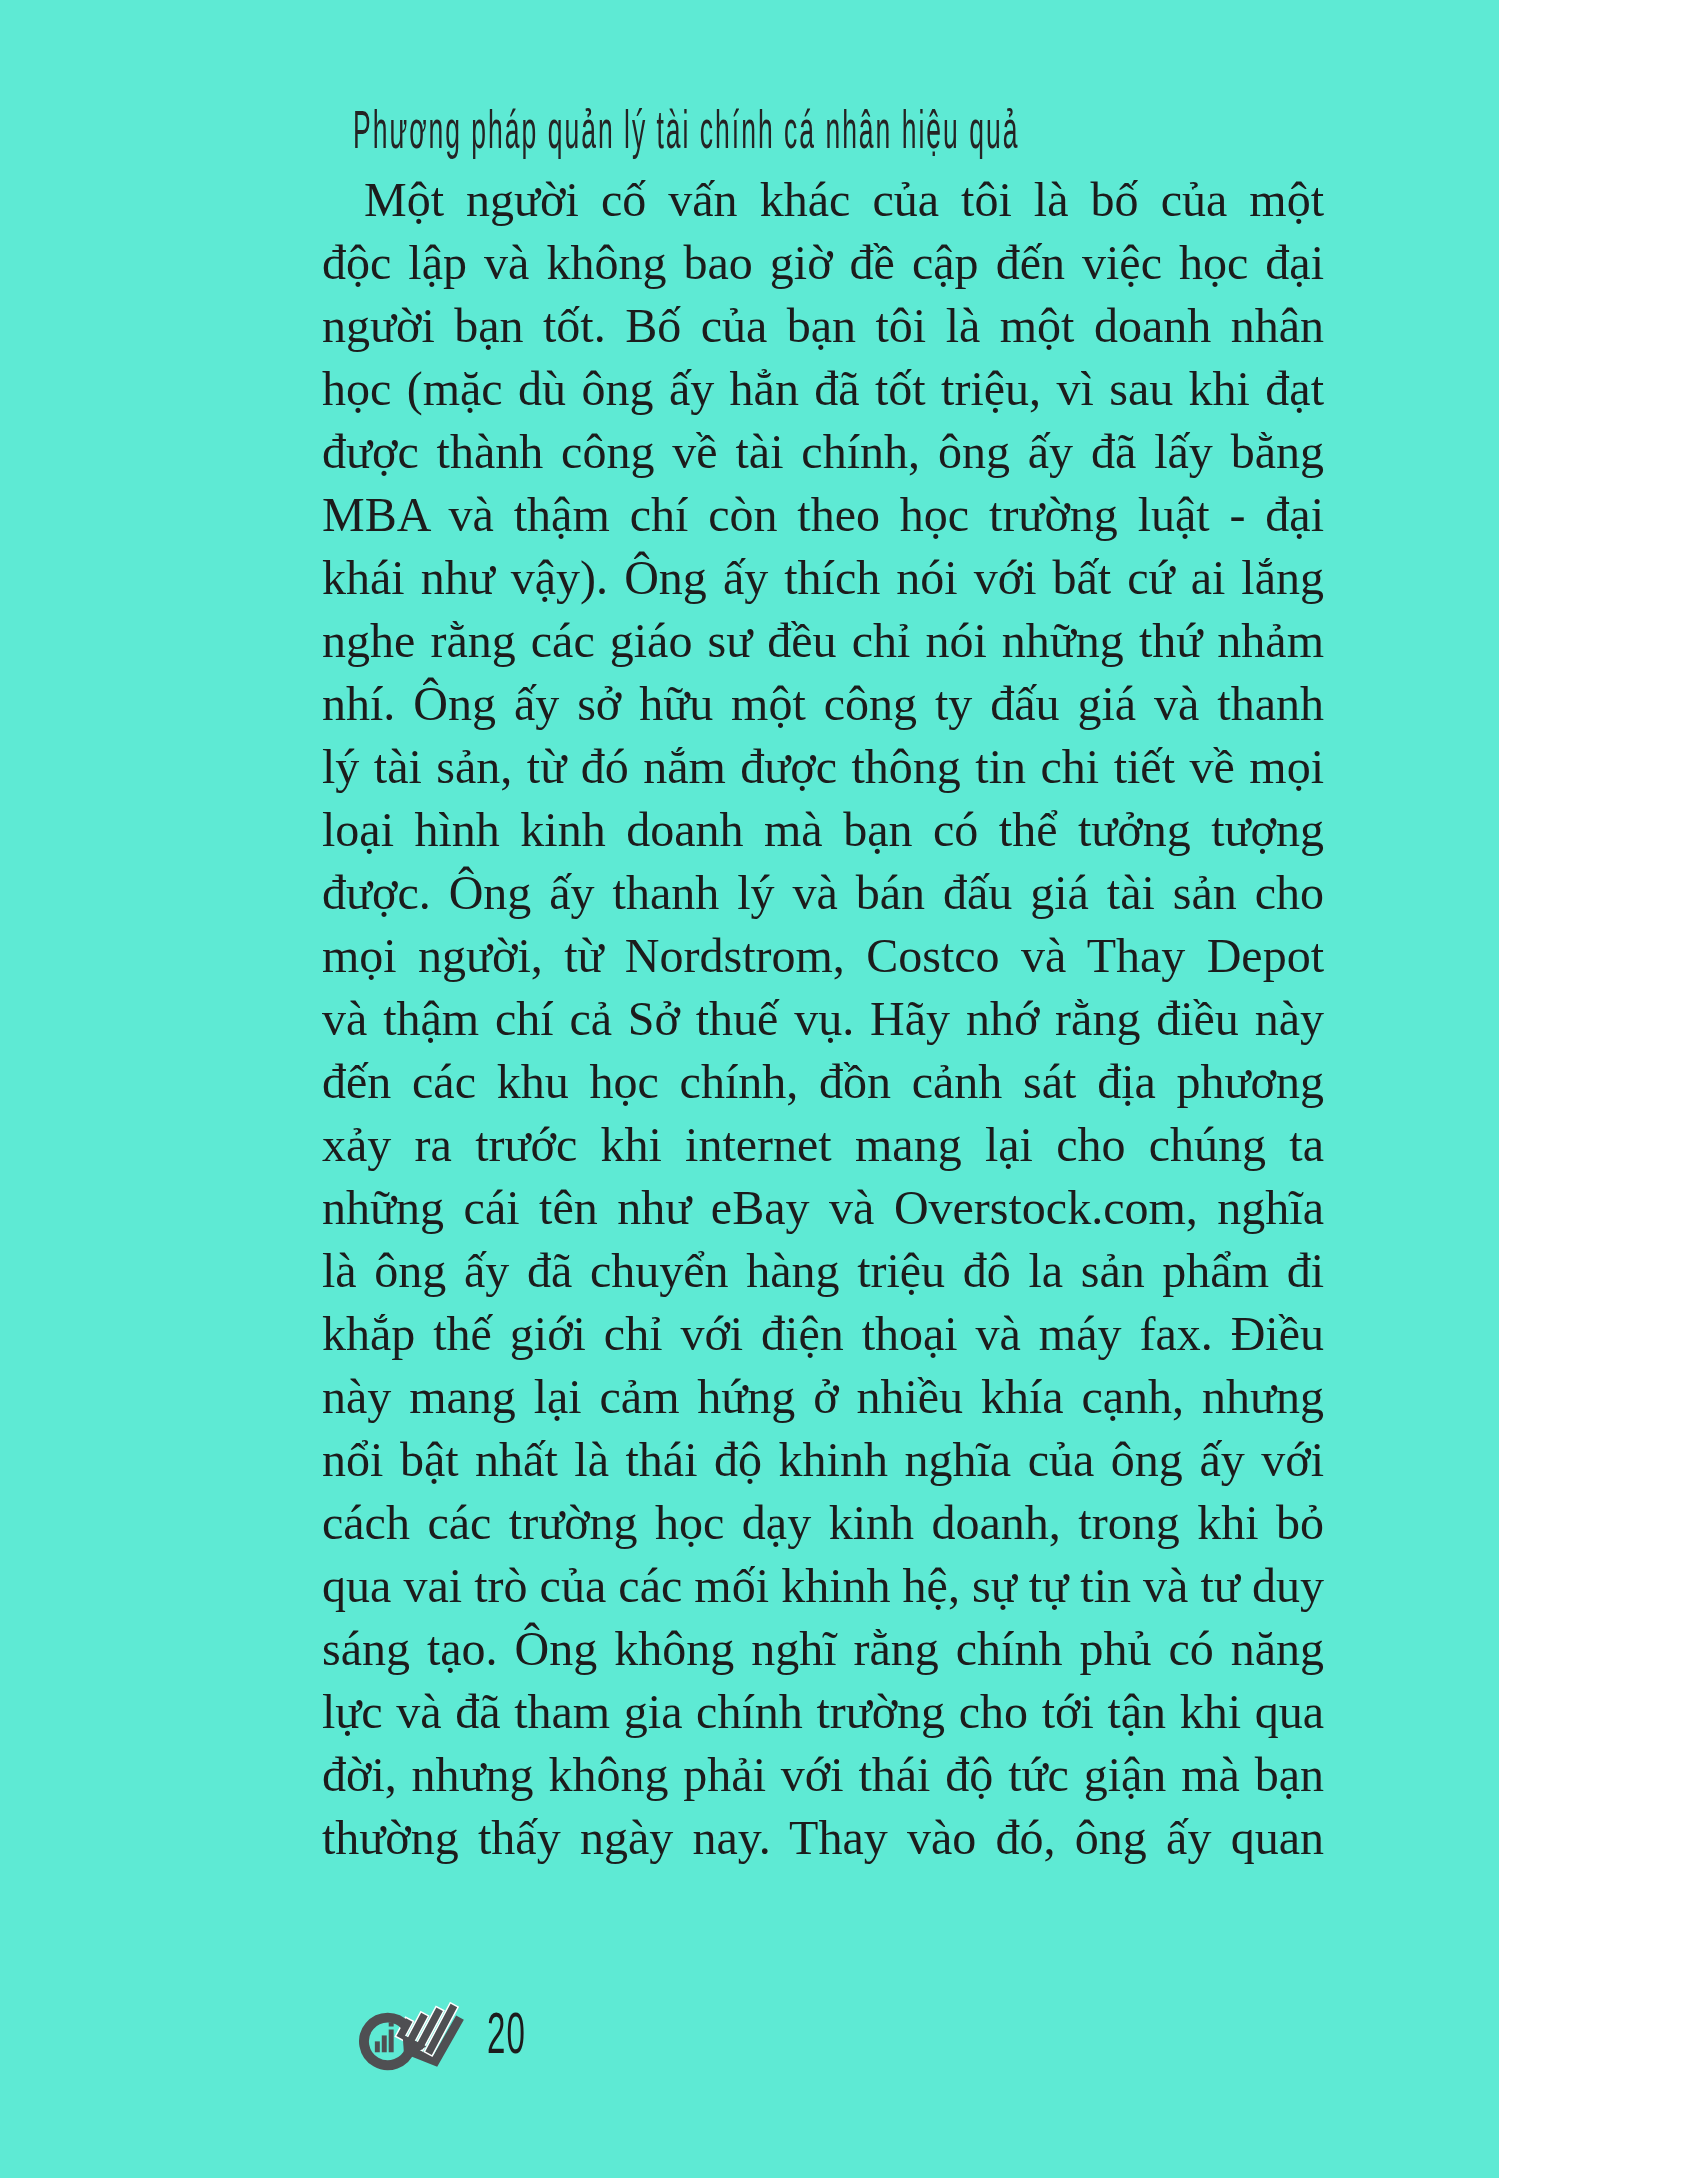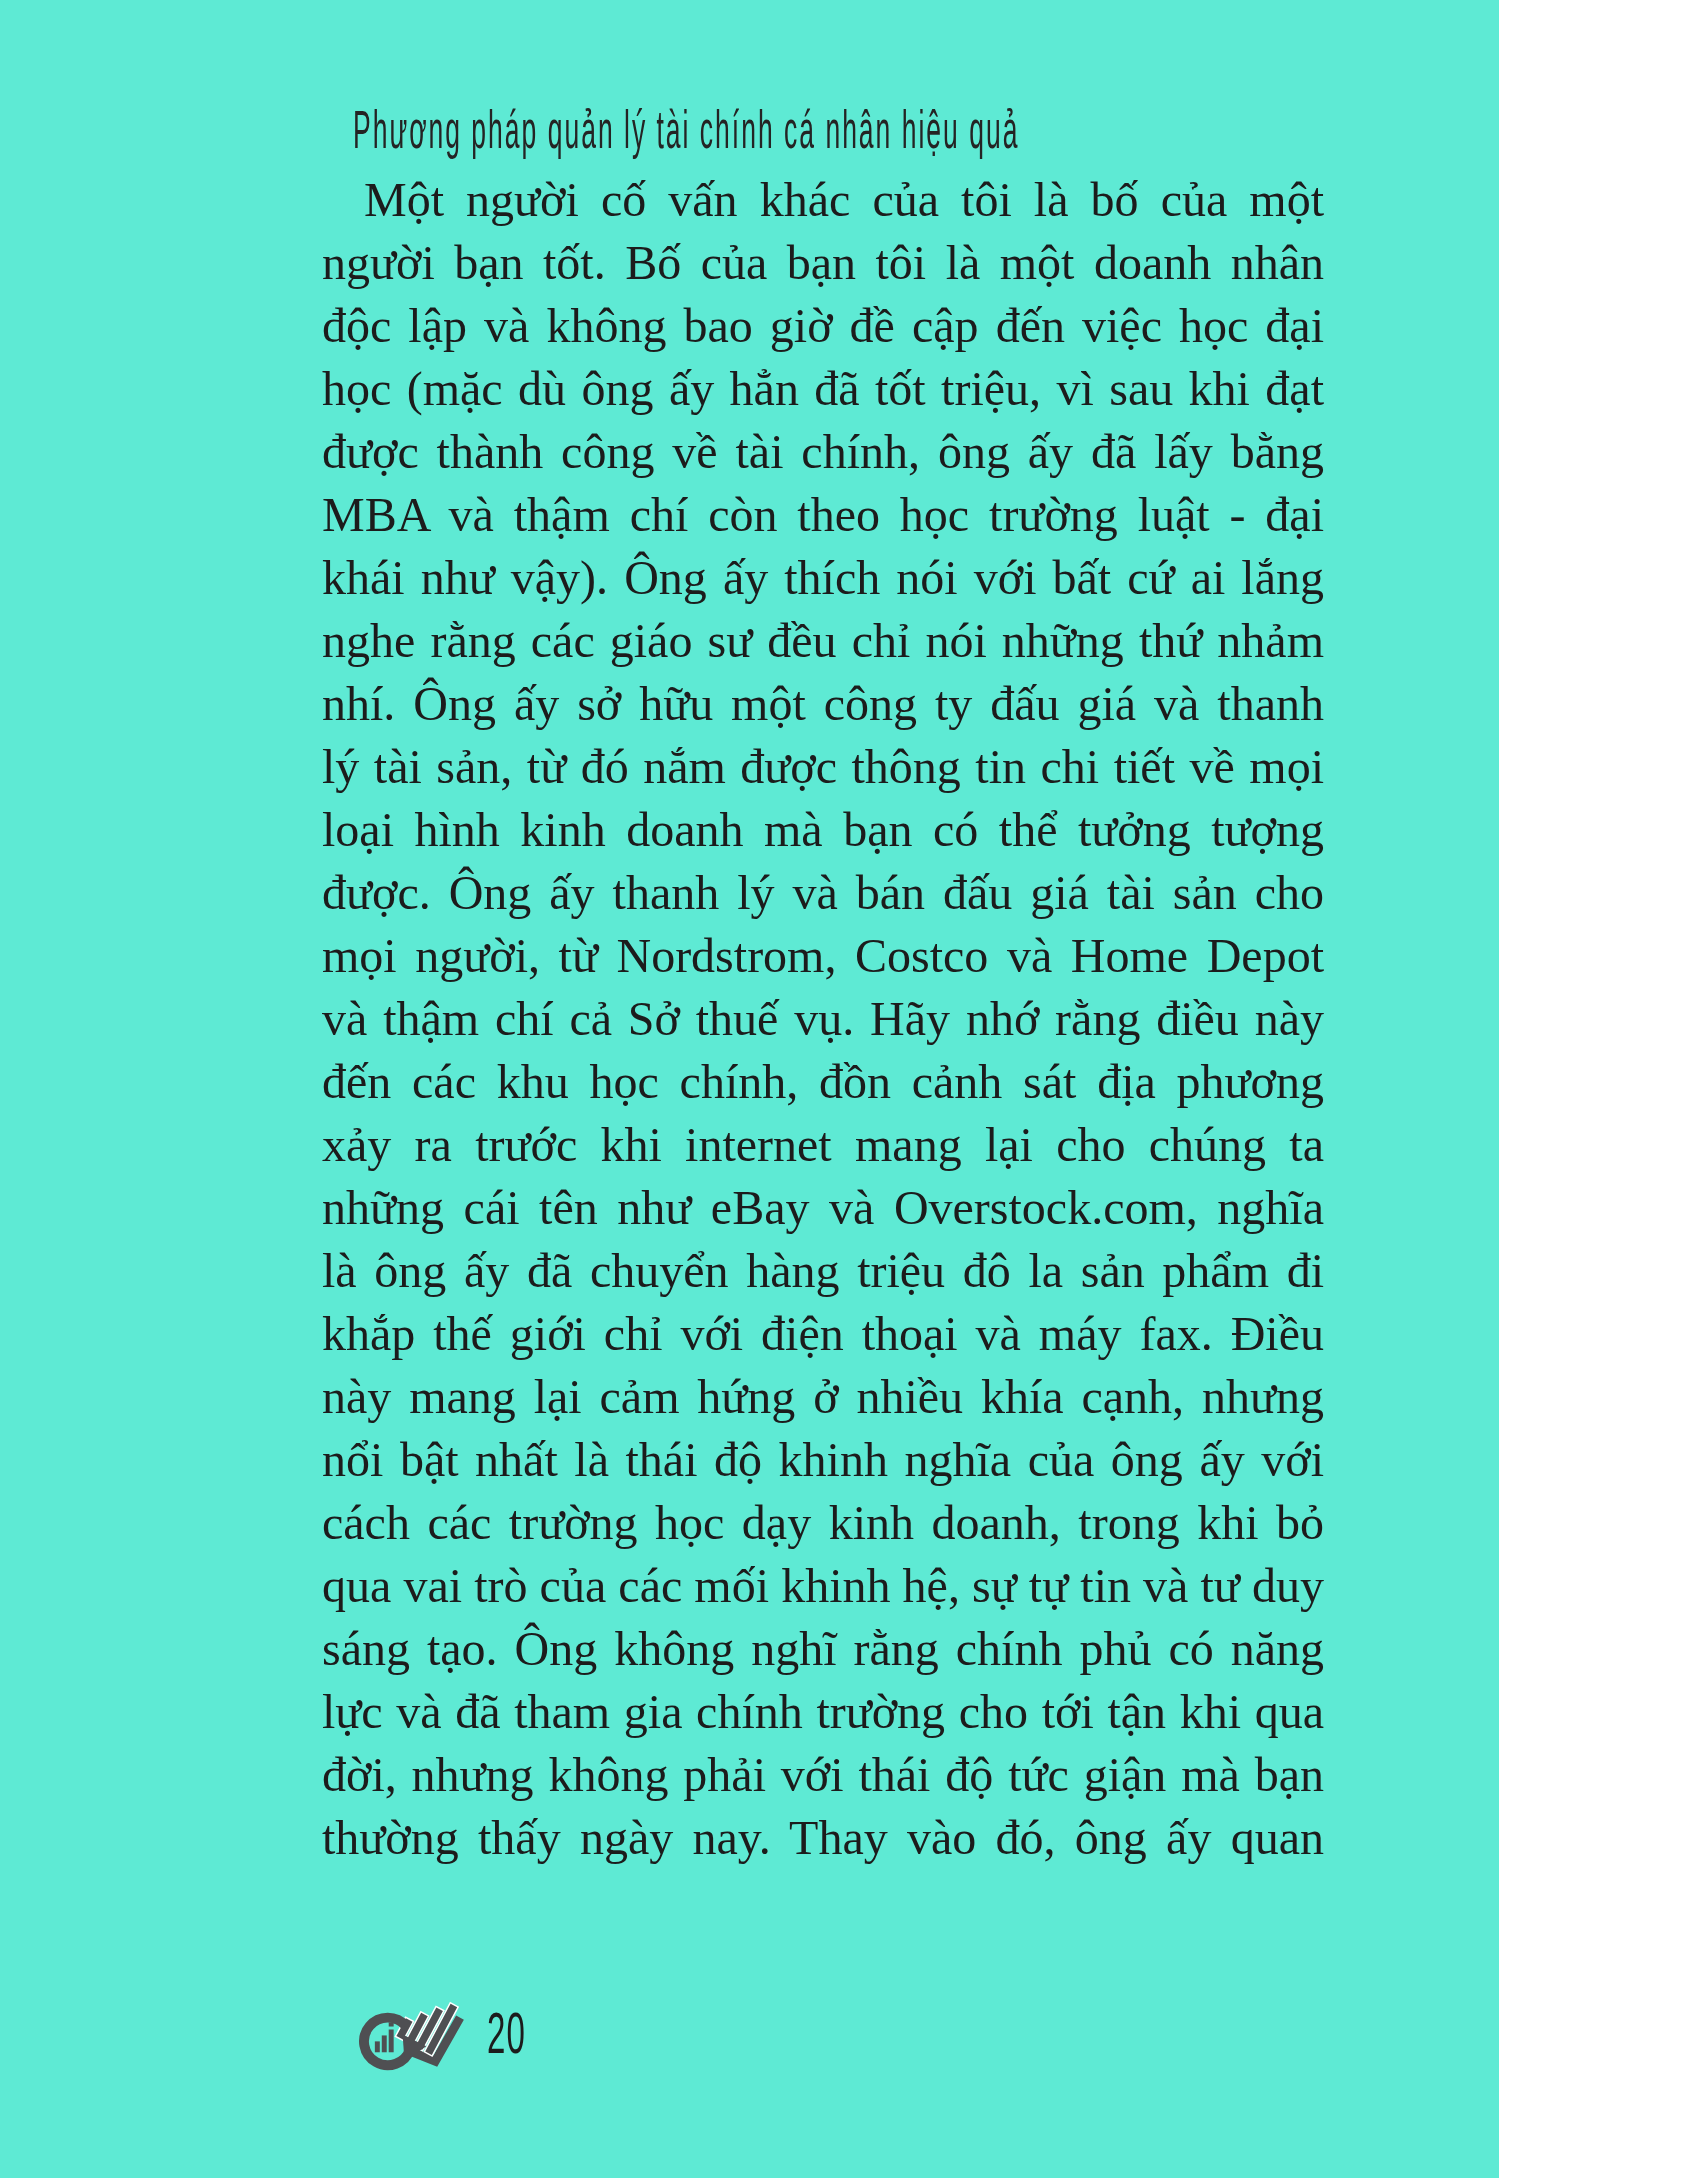--- a/index.html
+++ b/index.html
@@ -73,32 +73,32 @@
 </style>
 </head>
 <body>
 
 <div class="page">
 
   <div class="running-header">Phương pháp quản lý tài chính cá nhân hiệu quả</div>
 
   <div class="body-text">
     <div class="body-line indent">Một người cố vấn khác của tôi là bố của một</div>
+    <div class="body-line">độc lập và không bao giờ đề cập đến việc học đại</div>
     <div class="body-line">người bạn tốt. Bố của bạn tôi là một doanh nhân</div>
-    <div class="body-line">độc lập và không bao giờ đề cập đến việc học đại</div>
     <div class="body-line">học (mặc dù ông ấy hẳn đã tốt triệu, vì sau khi đạt</div>
     <div class="body-line">được thành công về tài chính, ông ấy đã lấy bằng</div>
     <div class="body-line">MBA và thậm chí còn theo học trường luật - đại</div>
     <div class="body-line">khái như vậy). Ông ấy thích nói với bất cứ ai lắng</div>
     <div class="body-line">nghe rằng các giáo sư đều chỉ nói những thứ nhảm</div>
     <div class="body-line">nhí. Ông ấy sở hữu một công ty đấu giá và thanh</div>
     <div class="body-line">lý tài sản, từ đó nắm được thông tin chi tiết về mọi</div>
     <div class="body-line">loại hình kinh doanh mà bạn có thể tưởng tượng</div>
     <div class="body-line">được. Ông ấy thanh lý và bán đấu giá tài sản cho</div>
-    <div class="body-line">mọi người, từ Nordstrom, Costco và Home Depot</div>
+    <div class="body-line">mọi người, từ Nordstrom, Costco và Thay Depot</div>
     <div class="body-line">và thậm chí cả Sở thuế vụ. Hãy nhớ rằng điều này</div>
     <div class="body-line">đến các khu học chính, đồn cảnh sát địa phương</div>
     <div class="body-line">xảy ra trước khi internet mang lại cho chúng ta</div>
     <div class="body-line">những cái tên như eBay và Overstock.com, nghĩa</div>
     <div class="body-line">là ông ấy đã chuyển hàng triệu đô la sản phẩm đi</div>
     <div class="body-line">khắp thế giới chỉ với điện thoại và máy fax. Điều</div>
     <div class="body-line">này mang lại cảm hứng ở nhiều khía cạnh, nhưng</div>
     <div class="body-line">nổi bật nhất là thái độ khinh nghĩa của ông ấy với</div>
     <div class="body-line">cách các trường học dạy kinh doanh, trong khi bỏ</div>
     <div class="body-line">qua vai trò của các mối khinh hệ, sự tự tin và tư duy</div>

